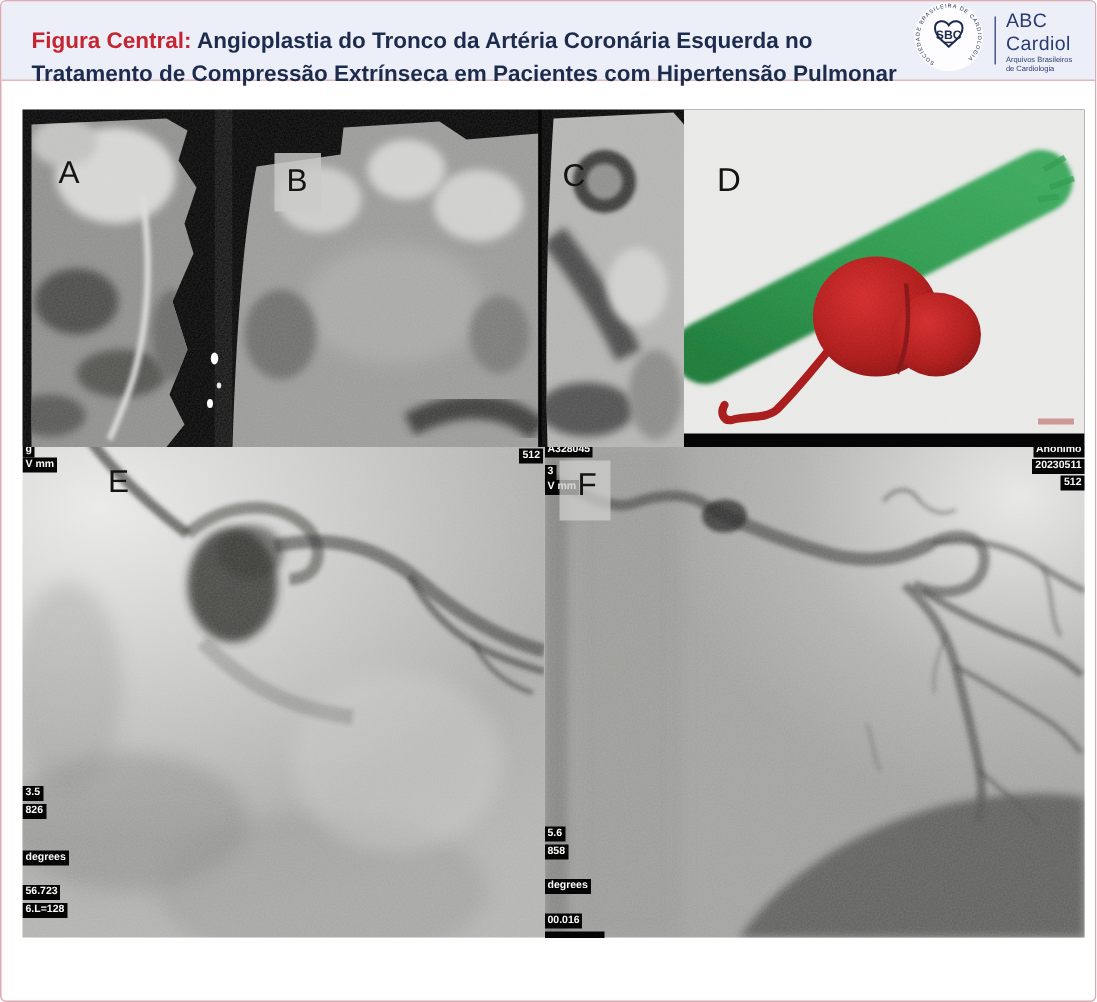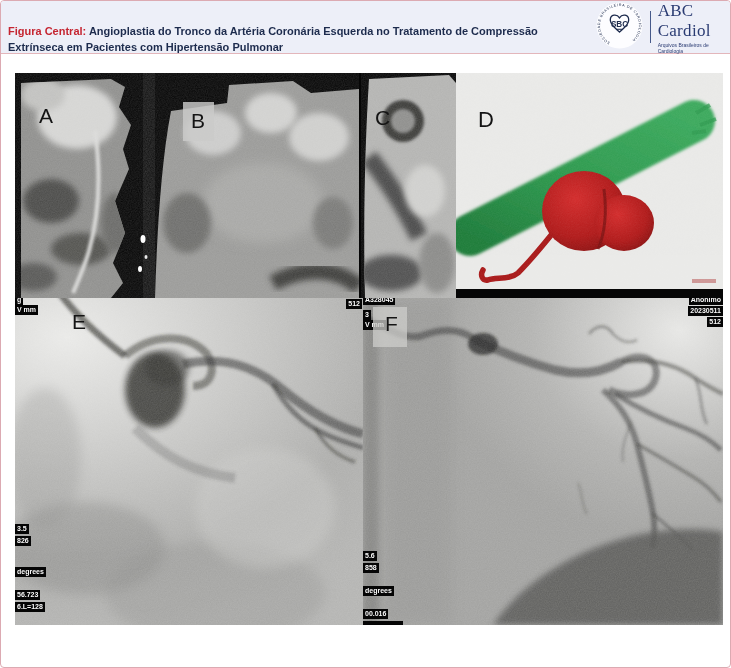--- a/index.html
+++ b/index.html
@@ -3,27 +3,27 @@
 <meta charset="utf-8">
 <style>
   html,body{margin:0;padding:0;background:#ffffff;}
   .page{position:relative;width:731px;height:668px;box-sizing:border-box;
         border:1px solid #dcaab2;border-radius:4px;overflow:hidden;background:#fff;
         font-family:"Liberation Sans", sans-serif;}
 
   
   .header{position:absolute;top:0;left:0;right:0;height:53px;background:#edeff8;
           border-bottom:1px solid #e3b6bb;display:flex;align-items:center;box-sizing:border-box;}
-  .title-block{padding:3px 8px 3px 7px;max-width:580px;font-size:11px;font-weight:bold;line-height:1.5;margin-top:24px;}
+  .title-block{padding:3px 8px 3px 20px;max-width:580px;font-size:15px;font-weight:bold;line-height:1.5;margin-top:24px;}
   .fig-label{color:#c52531;}
   .fig-title{color:#1d2b4d;}
   .logo-block{margin-left:auto;display:flex;align-items:center;gap:7px;padding-right:12px;}
   .logo-divider{width:1px;height:32px;background:#46598a;}
   .journal-text{display:flex;flex-direction:column;}
-  .journal-name{font-family:Liberation Serif, serif;font-size:17px;color:#2a3b72;letter-spacing:.3px;}
+  .journal-name{font-family:Liberation Sans, sans-serif;font-size:13px;color:#2a3b72;letter-spacing:.3px;}
   .journal-tagline{font-size:5px;color:#2a3b72;margin-top:1px;}
 
   
   .figure-area{position:absolute;left:14px;top:72px;width:708px;height:552px;}
   .row-top{position:absolute;left:0;top:0;width:708px;height:225px;background:#060606;}
   .row-bottom{position:absolute;left:0;top:225px;width:708px;height:327px;}
   .panel{position:absolute;overflow:hidden;}
   .panel svg{display:block;}
   #panelA{left:0;top:0;width:140px;height:225px;}
   #panelB{left:128px;top:0;width:216px;height:225px;}

